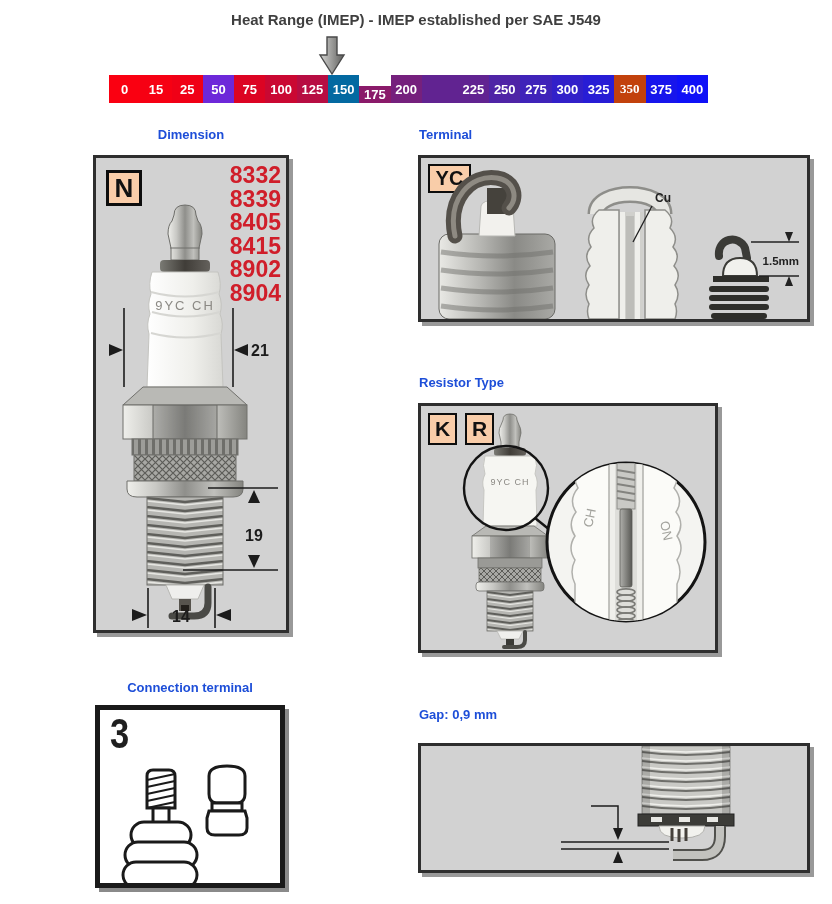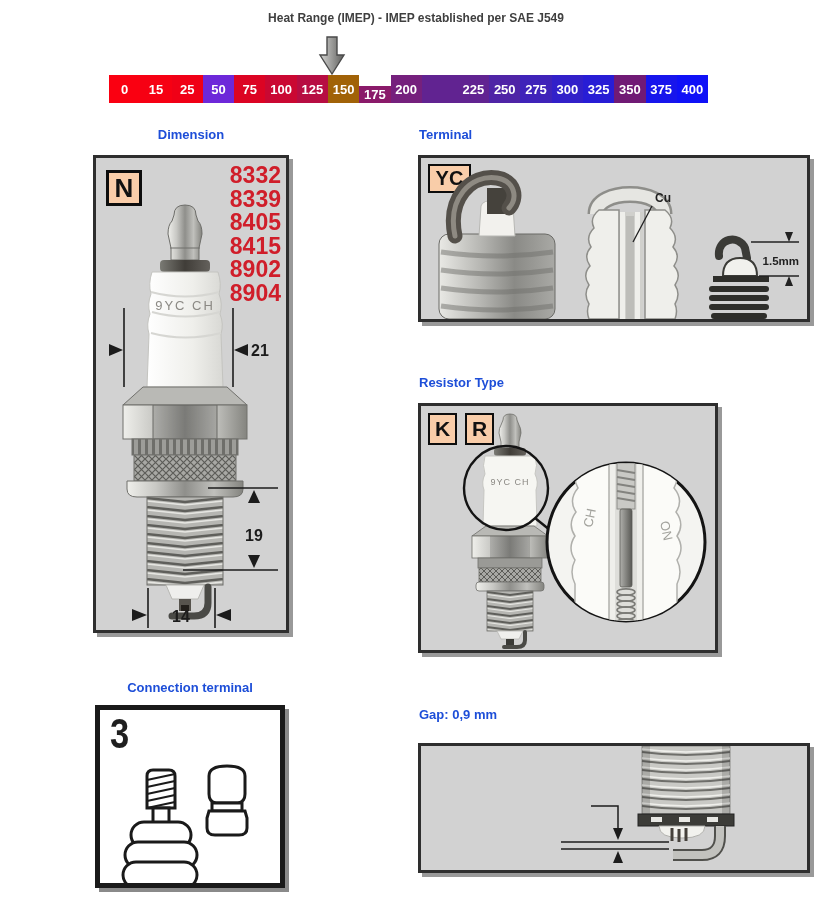--- a/index.html
+++ b/index.html
@@ -1,19 +1,19 @@
 <!DOCTYPE html>
 <html><head>
 <meta charset="utf-8">
 <style>
   html,body{margin:0;padding:0;background:#fff;}
   .page{position:relative;width:832px;height:904px;background:#fff;overflow:hidden;
         font-family:"Liberation Sans",sans-serif;}
   .title{position:absolute;left:0;top:11px;width:832px;text-align:center;
-         font-size:12px;font-weight:bold;color:#3f3f3f;}
+         font-size:15px;font-weight:bold;color:#3f3f3f;}
   .hr-bar{position:absolute;left:109px;top:75px;width:599px;height:28px;display:flex;}
   .hr-cell{flex:1;display:flex;align-items:center;justify-content:center;
            color:#fff;font-size:13px;font-weight:bold;}
   .hr-arrow{position:absolute;left:315px;top:36px;}
   .sec-h{position:absolute;font-size:13px;font-weight:bold;color:#1d4ed8;white-space:nowrap;}
   .panel{position:absolute;background:#d2d2d2;border:3px solid #2e2e2e;box-shadow:4px 4px 0 #999;}
   .panel-white{position:absolute;background:#fff;border:5px solid #1a1a1a;box-shadow:4px 4px 0 #8a8a8a;}
   .chip{position:absolute;background:#f9cda9;border:3px solid #0d0d0d;color:#111;
         font-weight:bold;display:flex;align-items:center;justify-content:center;}
   .chip-n{left:10px;top:12px;width:30px;height:30px;font-size:26px;}
@@ -46,29 +46,29 @@
   </svg>
 
   <div class="hr-bar">
       <div class="hr-cell" style="background: rgb(250, 0, 17);">0</div>
       <div class="hr-cell" style="background: rgb(246, 0, 19);">15</div>
       <div class="hr-cell" style="background: rgb(240, 0, 22);">25</div>
       <div class="hr-cell" style="background: #6d28d9;">50</div>
       <div class="hr-cell" style="background: rgb(220, 4, 35);">75</div>
       <div class="hr-cell" style="background: rgb(202, 8, 50);">100</div>
       <div class="hr-cell" style="background: rgb(183, 13, 66);">125</div>
-      <div class="hr-cell" style="background: #a16207;">150</div>
+      <div class="hr-cell" style="background: #0369a1;">150</div>
       <div class="hr-cell" style="background: rgb(138, 26, 106); margin-top: 11px;">175</div>
       <div class="hr-cell" style="background: rgb(117, 32, 125);">200</div>
       <div class="hr-cell" style="background: rgb(97, 35, 145); padding-left: 36px;">225</div>
       <div class="hr-cell" style="background: rgb(79, 36, 166);">250</div>
       <div class="hr-cell" style="background: rgb(63, 35, 185);">275</div>
       <div class="hr-cell" style="background: rgb(50, 32, 201);">300</div>
       <div class="hr-cell" style="background: rgb(40, 29, 213);">325</div>
-      <div class="hr-cell" style="background: #701a75;">350</div>
+      <div class="hr-cell" style="background: #c2410c; font-family: Liberation Serif, serif;">350</div>
       <div class="hr-cell" style="background: rgb(23, 21, 236);">375</div>
       <div class="hr-cell" style="background: rgb(15, 17, 247);">400</div>
     </div>
 
   <div class="sec-h" style="left:93px;top:127px;width:196px;text-align:center;">Dimension</div>
 
   <div class="panel" style="left:93px;top:155px;width:190px;height:472px;">
     <div class="chip chip-n">N</div>
     <div class="pn-list">
         <div class="pn">8332</div>

